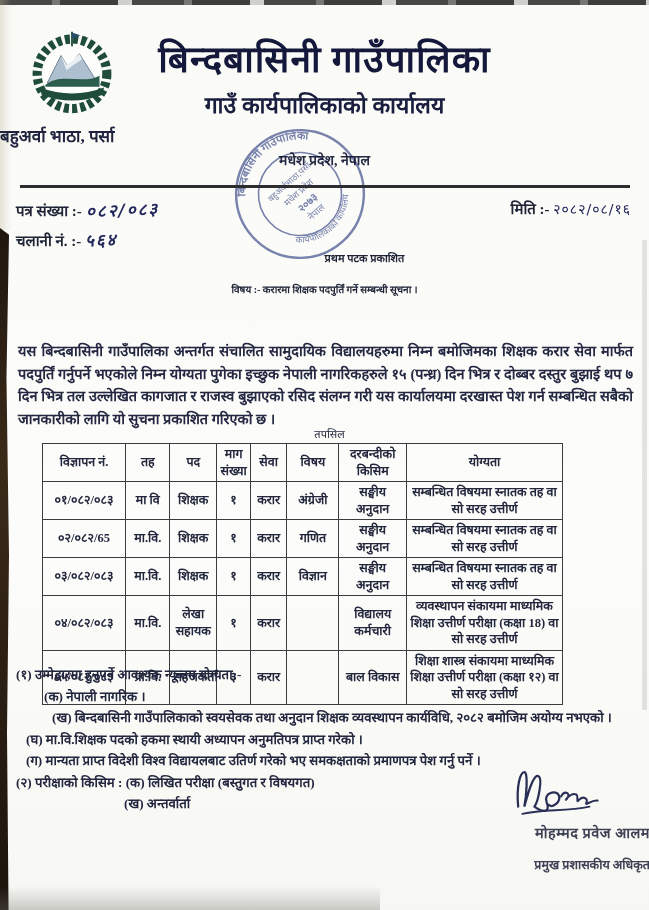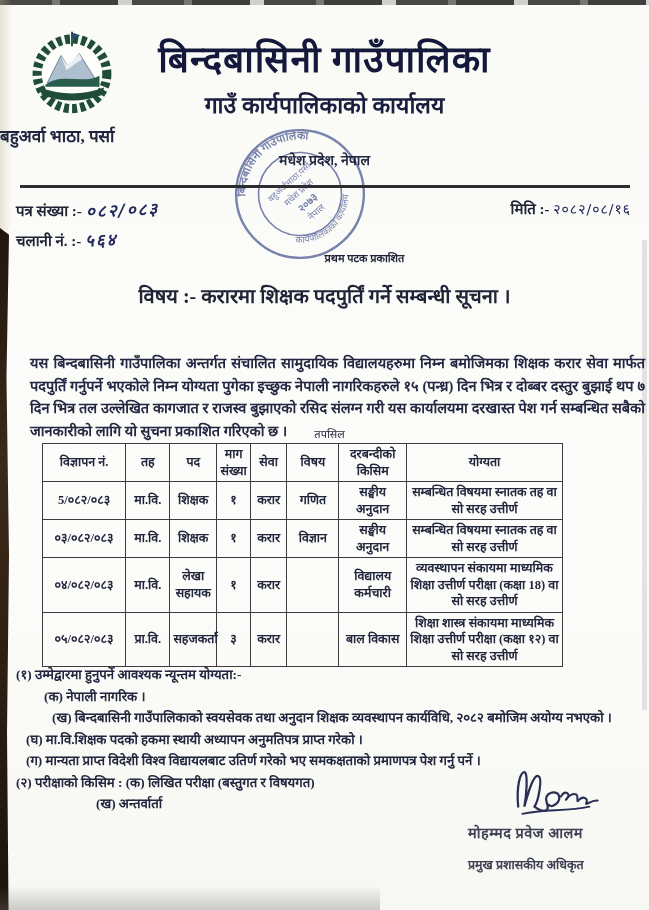--- a/index.html
+++ b/index.html
@@ -37,43 +37,43 @@
     transform:rotate(-42deg);opacity:.68;mix-blend-mode:multiply;}
   .rule{position:absolute;left:20px;top:185px;width:610px;height:3px;background:#2d2d2f;}
   
   .meta-left{position:absolute;left:16px;top:196px;font-size:15px;font-weight:700;line-height:29px;}
   .meta-right{position:absolute;right:18px;top:198px;font-size:15px;font-weight:700;}
   .hand{font-family:"DejaVu Sans",sans-serif;font-style:italic;font-weight:600;
     color:#23285c;font-size:17px;letter-spacing:2px;display:inline-block;transform:rotate(-2deg);}
   .hand-date{font-family:"DejaVu Sans",sans-serif;font-weight:500;color:#23285c;font-size:14px;letter-spacing:1px;}
   
   .pub{position:absolute;left:0;top:250px;width:100%;text-align:center;font-size:11px;font-weight:700;margin-left:40px;}
-  .subject{position:absolute;left:0;top:282px;width:100%;text-align:center;font-size:20px;font-weight:700;}
-  .bodytext{position:absolute;left:18px;top:340px;width:615px;margin:12px;
+  .subject{position:absolute;left:0;top:282px;width:100%;text-align:center;font-size:10px;font-weight:700;}
+  .bodytext{position:absolute;left:18px;top:340px;width:615px;margin:0;
     font-size:14.5px;font-weight:600;line-height:22.5px;text-align:justify;color:#232741;}
   .tapasil{position:absolute;left:5px;top:426px;width:100%;text-align:center;font-size:11px;font-weight:400;}
   
   table.vac{position:absolute;left:42px;top:443px;width:521px;border-collapse:collapse;
     font-size:12.5px;color:#23273d;table-layout:fixed;}
   table.vac th,table.vac td{border:1px solid #3c3c40;padding:2px 3px;text-align:center;vertical-align:middle;line-height:1.32;}
   table.vac th{font-weight:700;}
   table.vac td{font-weight:600;}
   col.c0{width:16%}col.c1{width:8.5%}col.c2{width:9%}col.c3{width:6.5%}
   col.c4{width:7%}col.c5{width:10%}col.c6{width:13%}col.c7{width:30%}
   
   .notes{position:absolute;left:14px;top:664px;width:625px;font-size:13.2px;font-weight:700;line-height:21.5px;color:#22263e;}
   .note{white-space:nowrap;overflow:hidden;}
   .indent-0{margin-left:2px;}
   .indent-1{margin-left:30px;}
   .indent-2{margin-left:38px;}
   .indent-3{margin-left:12px;}
-  .indent-4{margin-left:82px;}
+  .indent-4{margin-left:110px;}
   
   .sig{position:absolute;left:512px;top:766px;width:102px;height:56px;}
-  .signer{position:absolute;left:468px;top:822px;width:182px;text-align:left;
+  .signer{position:absolute;left:468px;top:822px;width:182px;text-align:right;
     color:#3e4054;filter:blur(.3px);}
   .signer-name{font-size:14.5px;font-weight:700;letter-spacing:.5px;}
   .signer-title{font-size:12.5px;font-weight:700;margin-top:14px;}
 </style>
 </head>
 <body>
 
 <div class="page">
 
   <div class="edge-top"></div>
@@ -159,21 +159,31 @@
           <th>पद</th>
           <th>माग संख्या</th>
           <th>सेवा</th>
           <th>विषय</th>
           <th>दरबन्दीको किसिम</th>
           <th>योग्यता</th>
         </tr>
     </thead>
     <tbody>
         <tr>
-          <td>5/०८२/०८३</td>
+          <td>०१/०८२/०८३</td>
+          <td>मा वि</td>
+          <td>शिक्षक</td>
+          <td>१</td>
+          <td>करार</td>
+          <td>अंग्रेजी</td>
+          <td>सङ्घीय अनुदान</td>
+          <td>सम्बन्धित विषयमा स्नातक तह वा सो सरह उत्तीर्ण</td>
+        </tr>
+        <tr>
+          <td>०२/०८२/65</td>
           <td>मा.वि.</td>
           <td>शिक्षक</td>
           <td>१</td>
           <td>करार</td>
           <td>गणित</td>
           <td>सङ्घीय अनुदान</td>
           <td>सम्बन्धित विषयमा स्नातक तह वा सो सरह उत्तीर्ण</td>
         </tr>
         <tr>
           <td>०३/०८२/०८३</td>

